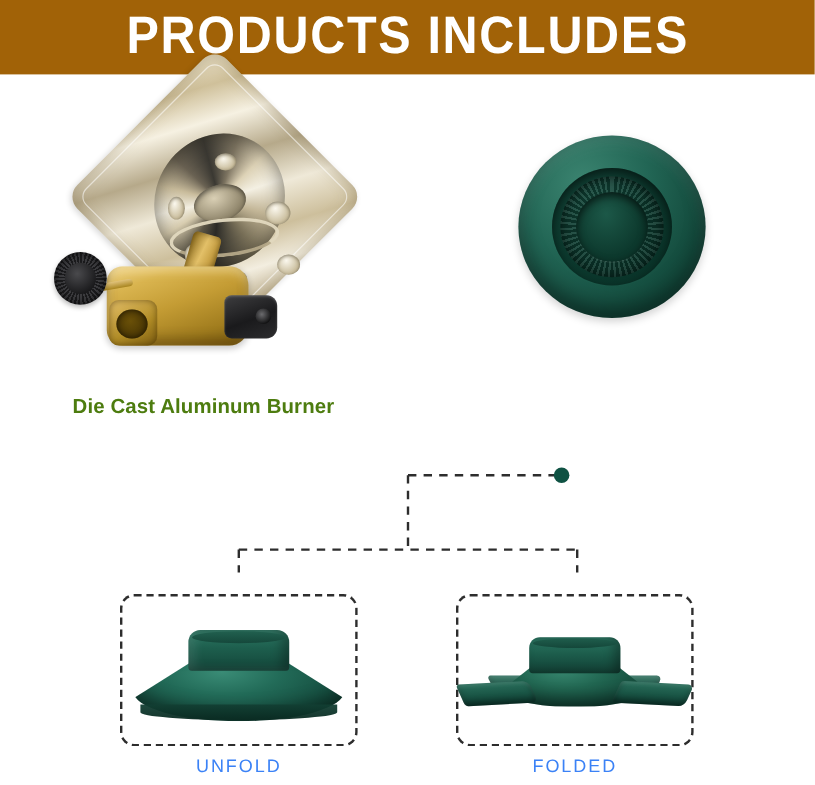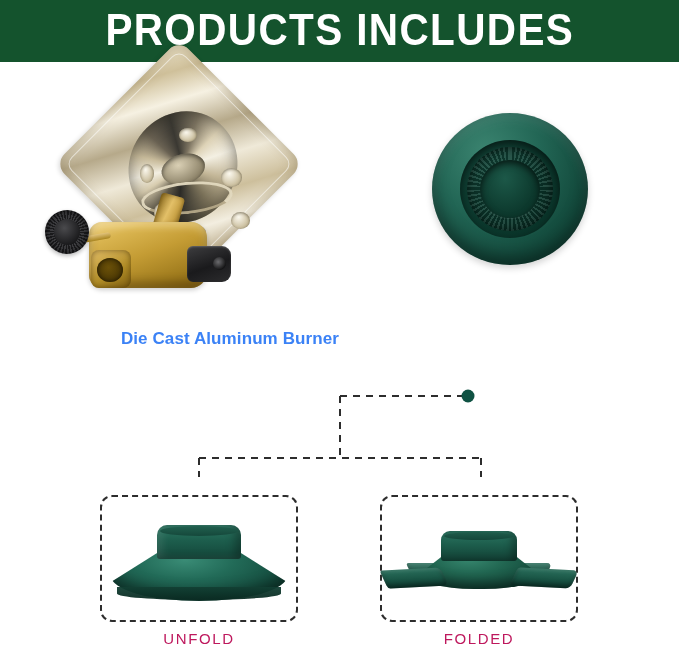--- a/index.html
+++ b/index.html
@@ -17,21 +17,21 @@
     -webkit-font-smoothing: antialiased;
   }
 
   
   .banner {
     position: absolute;
     left: 0;
     top: 0;
     width: 679px;
     height: 62px;
-    background: #14532d;
+    background: #a16207;
     display: flex;
     align-items: center;
     justify-content: center;
     box-sizing: border-box;
   }
   .banner-title {
     color: #ffffff;
     font-family: "Liberation Sans Narrow", "Liberation Sans", sans-serif;
     font-size: 44px;
     font-weight: bold;
@@ -64,24 +64,24 @@
     left: 0;
     top: 6px;
     width: 100%;
     height: 240px;
   }
   .product-caption {
     position: absolute;
     left: 0;
     bottom: 18px;
     width: 100%;
-    text-align: right;
+    text-align: center;
     font-size: 17px;
     font-weight: bold;
-    color: #3b82f6;
+    color: #4d7c0f;
     letter-spacing: .1px;
   }
 
   
   .burner {
     position: absolute;
     left: 50%;
     top: 8px;
     width: 250px;
     height: 226px;
@@ -368,21 +368,21 @@
   .fold-box.box-unfold { left: 100px; }
   .fold-box.box-folded { left: 380px; }
 
   .fold-caption {
     position: absolute;
     top: 630px;
     width: 198px;
     text-align: center;
     font-size: 15px;
     letter-spacing: 1.6px;
-    color: #be185d;
+    color: #3b82f6;
   }
   .fold-caption.cap-unfold { left: 100px; }
   .fold-caption.cap-folded { left: 380px; text-align: center; }
 
   
   .unfold-art {
     position: absolute;
     left: 50%;
     top: 28px;
     width: 176px;

